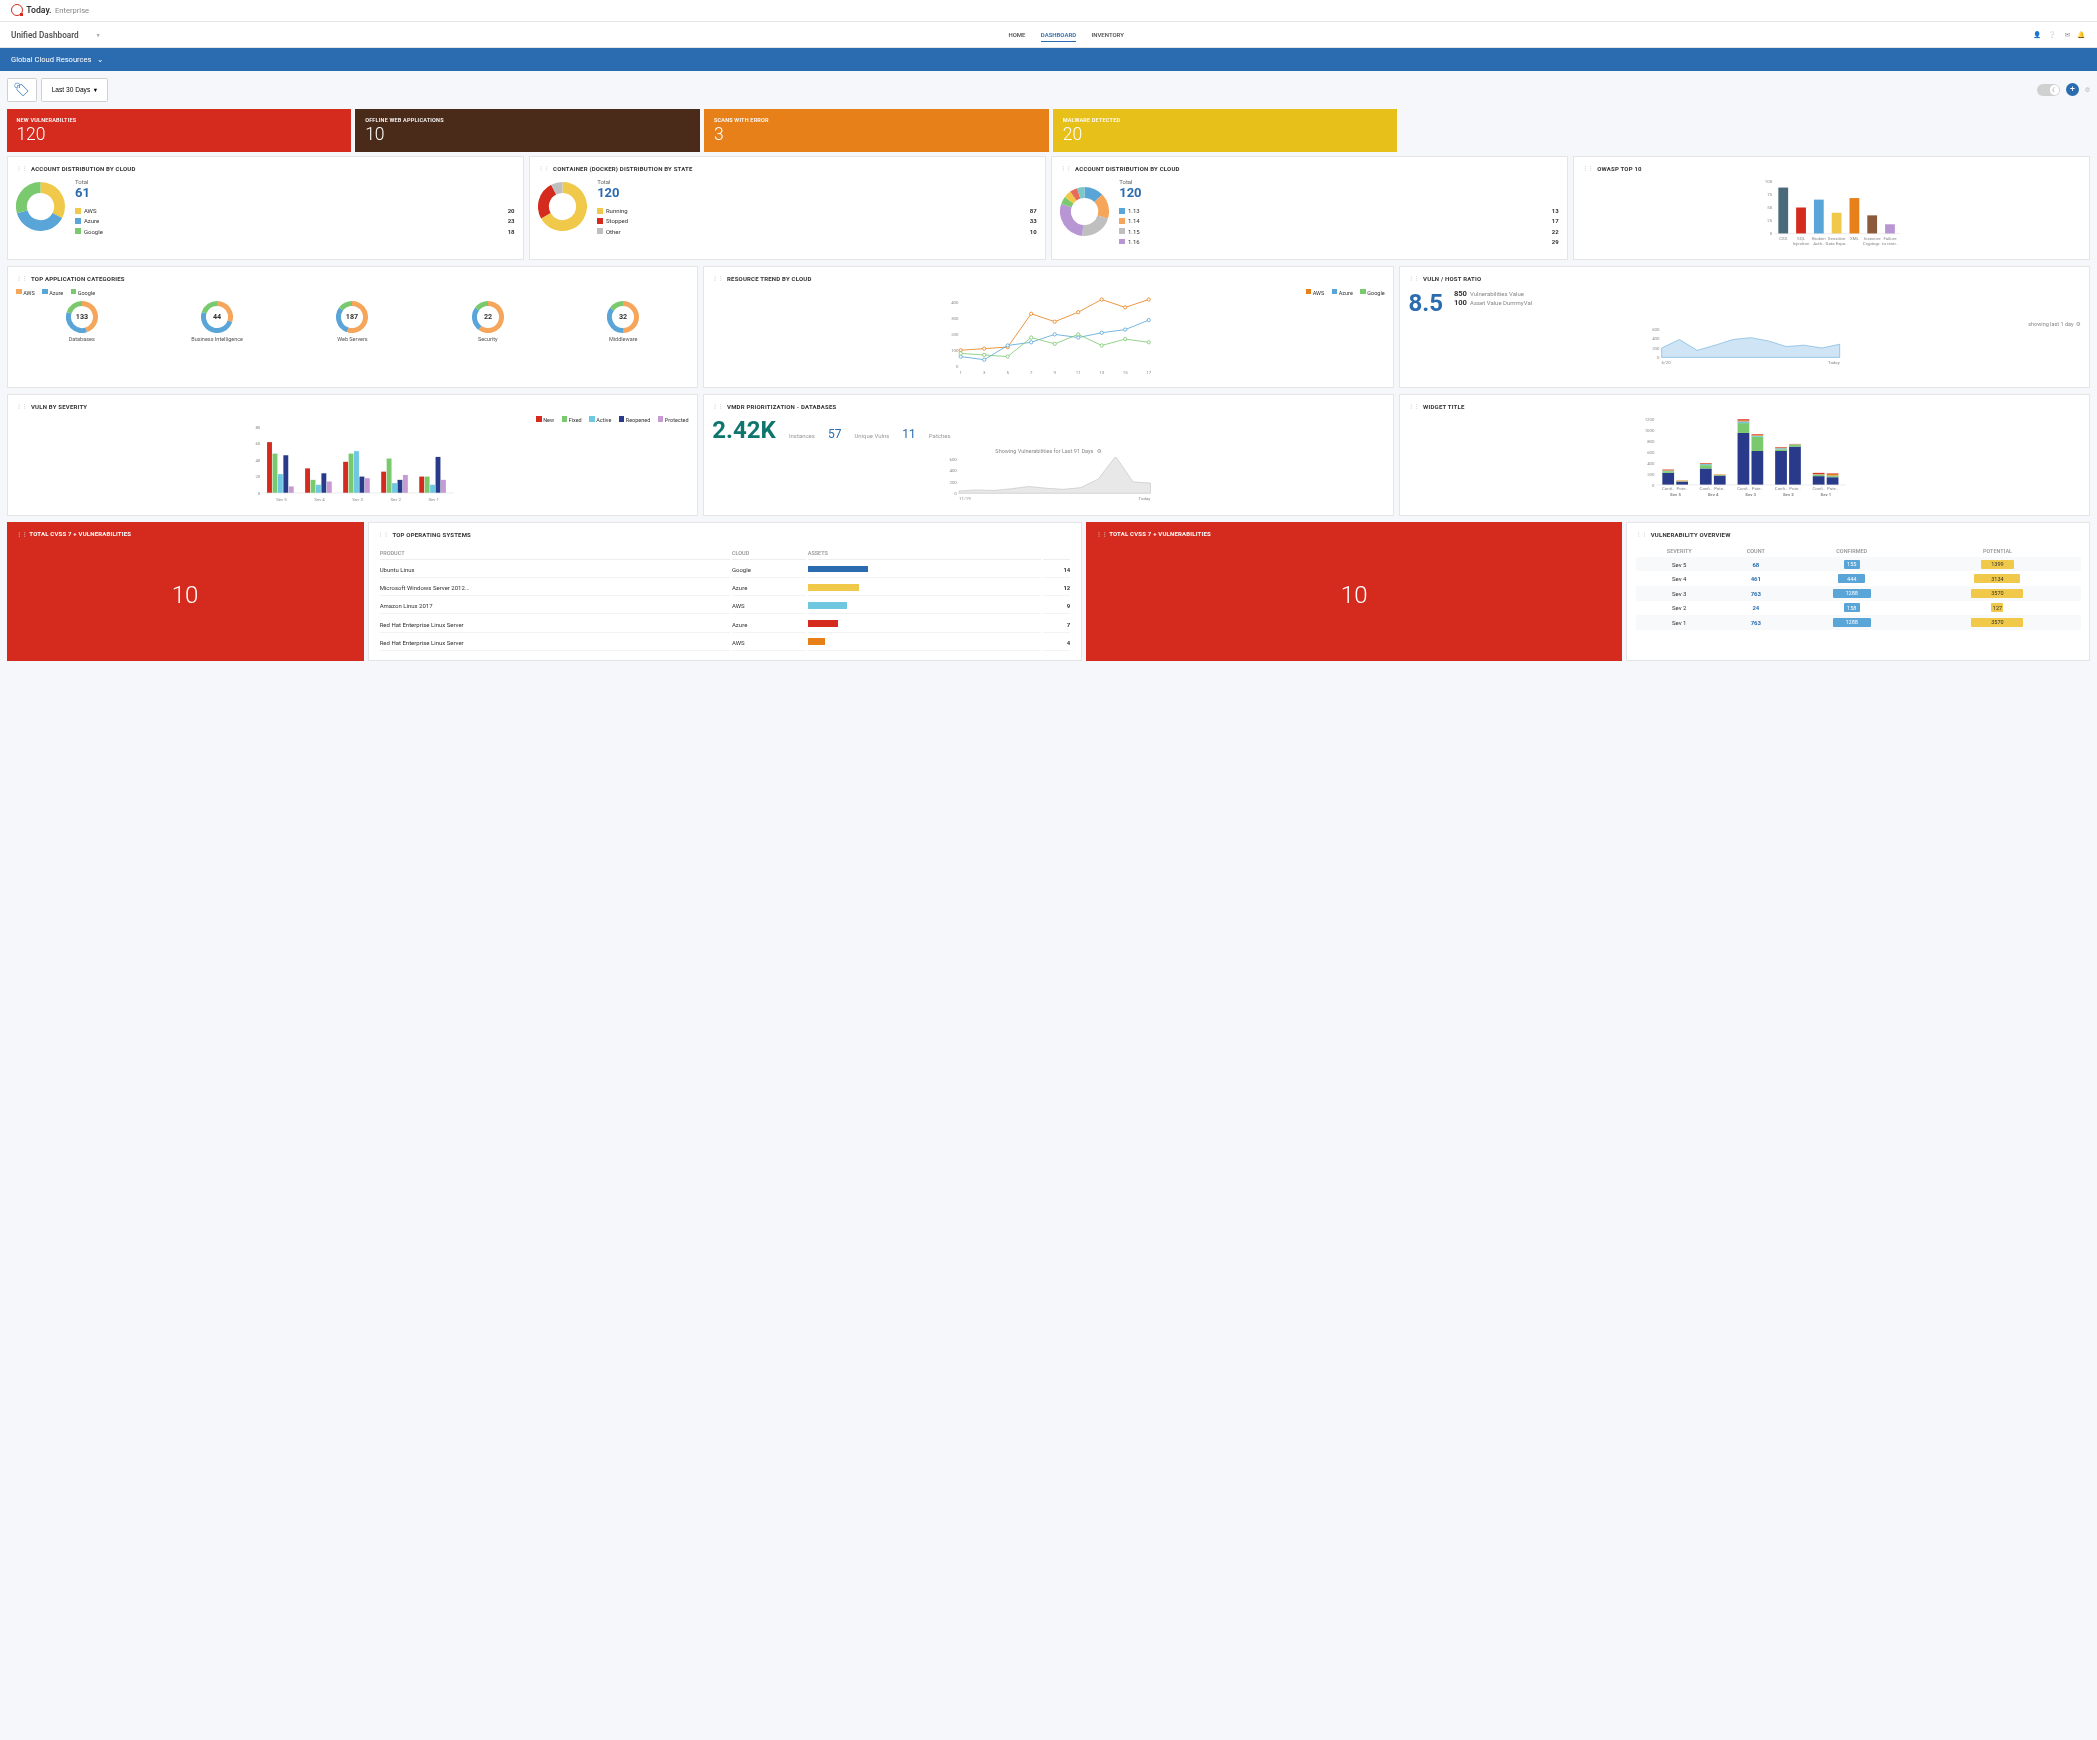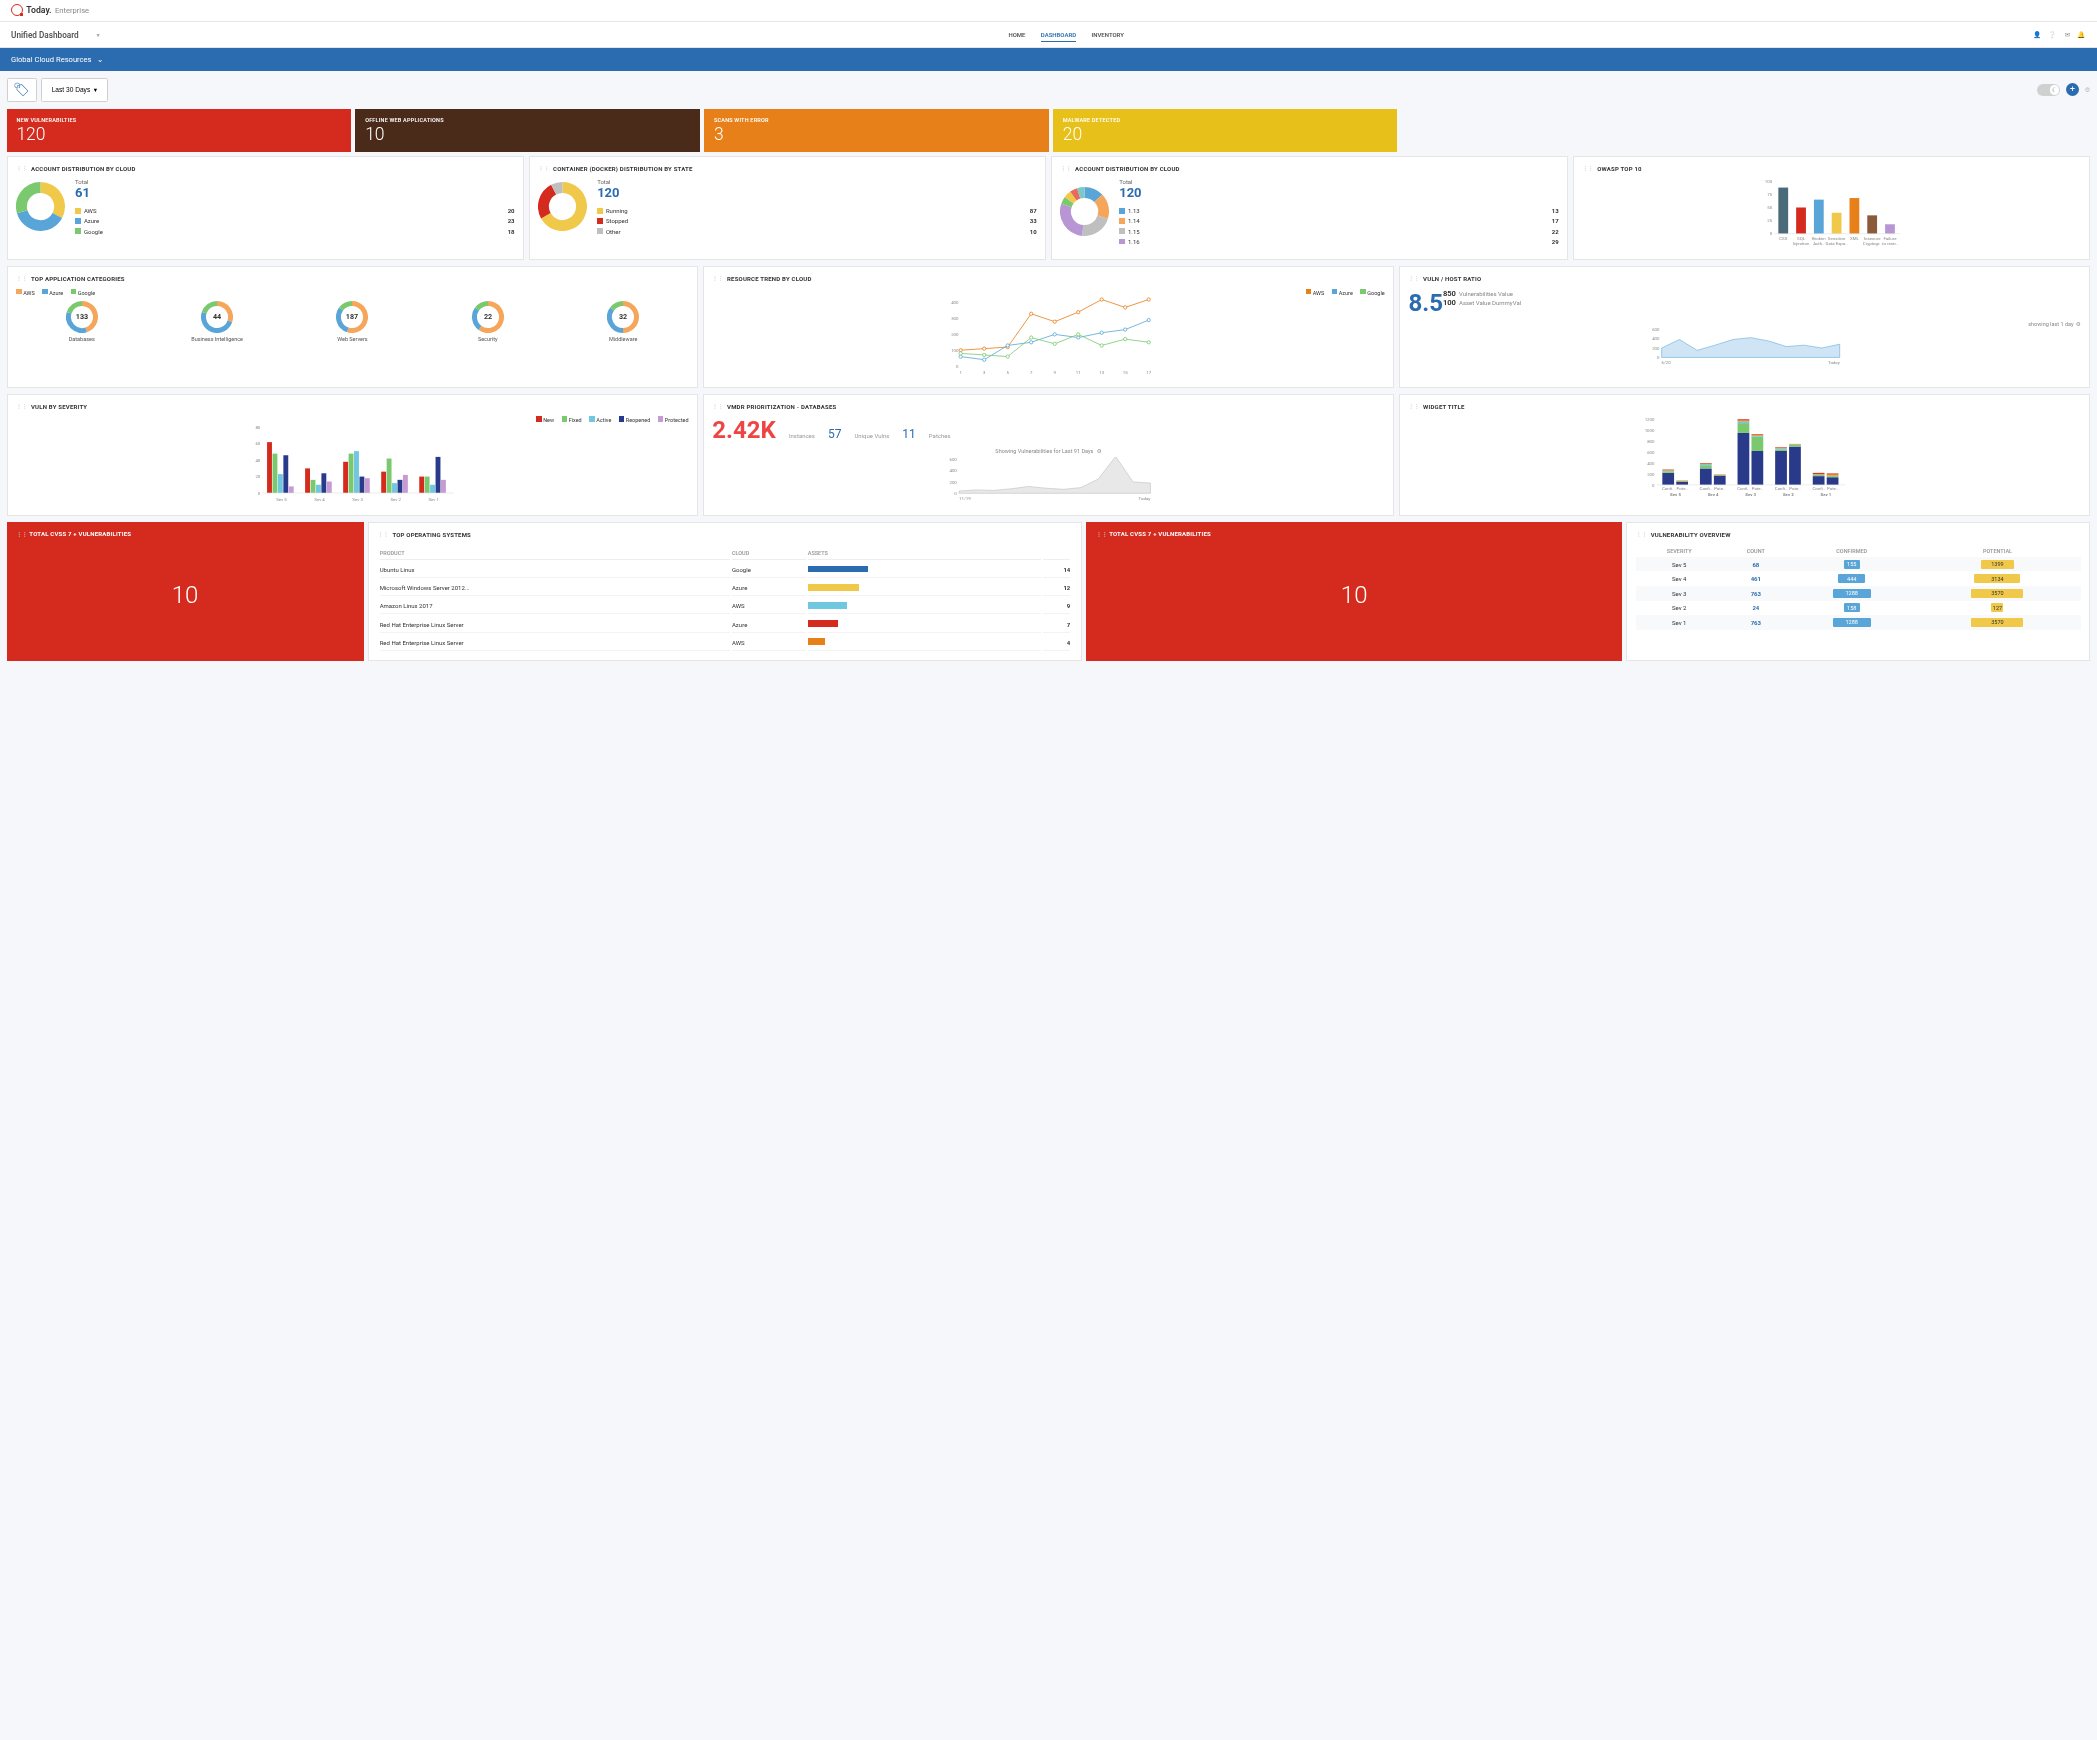--- a/index.html
+++ b/index.html
@@ -61,24 +61,24 @@
 
 .mini-donuts { display: flex; gap: 4.4px; margin-top: 5.5px; justify-content: space-between; }
 .mini-donut { text-align: center; flex: 1; }
 .mini-donut-label { font-size: 5.5px; color: #555; margin-top: 3.3px; }
 .mini-donut svg { display: block; margin: 0 auto; }
 .mini-legend { display: flex; gap: 7.6px; font-size: 5.5px; margin-top: 2.2px; }
 
 .big-metric { font-size: 24px; font-weight: 700; color: #2b6cb0; }
 .metric-side { font-size: 6px; color: #888; }
 .metric-side b { color: #333; font-size: 7.6px; font-weight: 700; }
-.metric-row { display: flex; align-items: flex-start; margin-bottom: 4.4px; }
+.metric-row { display: flex; align-items: flex-start; gap: 11px; margin-bottom: 4.4px; }
 
 .vmdr-head { display: flex; align-items: baseline; gap: 13px; }
-.vmdr-big { font-size: 24px; font-weight: 700; color: #ef4444; }
+.vmdr-big { font-size: 24px; font-weight: 700; color: #0f766e; }
 .vmdr-stat { color: #2b6cb0; font-size: 12px; font-weight: 400; }
 .vmdr-stat-label { color: #999; font-size: 6px; }
 .vmdr-sub { font-size: 5.5px; color: #888; margin: 3.3px 0; display:flex; align-items:center; justify-content:center; gap:3.3px;}
 
 .legend-inline { display: flex; gap: 7.6px; font-size: 5.5px; justify-content: flex-end; }
 
 .red-stat-card { background: #d52b1e; color: #fff; padding: 7.6px 9.8px; display: flex; flex-direction: column; }
 .red-stat-card .title { font-size: 6px; font-weight: 700; letter-spacing: 0.2px; }
 .red-stat-card .big { font-size: 24px; font-weight: 300; flex: 1; display: flex; align-items: center; justify-content: center; }
 

